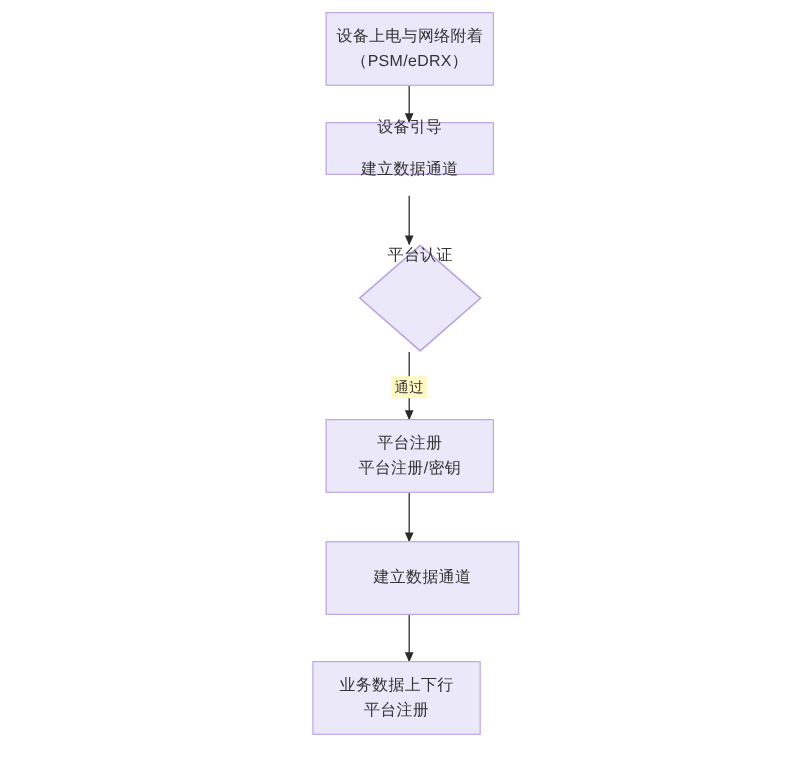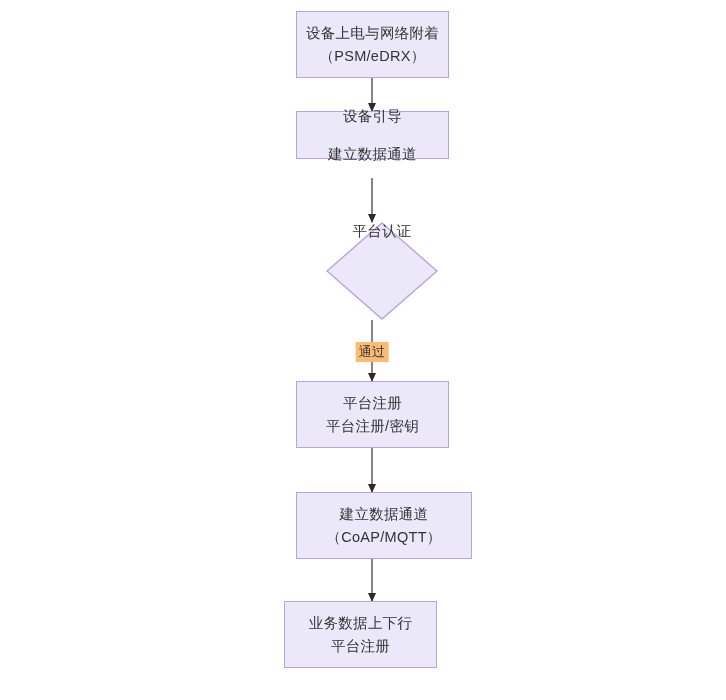--- a/index.html
+++ b/index.html
@@ -55,21 +55,21 @@
   .diamond-label {
     position: relative;
     z-index: 2;
     color: #333333;
     font-size: 14.5px;
     letter-spacing: 0.3px;
     white-space: nowrap;
   }
   .edge-label {
     position: absolute;
-    background: #fdba74;
+    background: #fef9c3;
     color: #333333;
     font-size: 13px;
     letter-spacing: 0.3px;
     padding: 1px 3px;
     white-space: nowrap;
     z-index: 3;
   }
   svg.edges {
     position: absolute;
     left: 0;
@@ -118,21 +118,20 @@
 
   <span class="edge-label" style="left: 372px; top: 352px; transform: translate(-50%, -50%);">通过</span>
 
   <div class="node-box" style="left: 296px; top: 381px; width: 153px; height: 67px;">
     <span class="node-line">平台注册</span>
     <span class="node-line">平台注册/密钥</span>
   </div>
 
   <div class="node-box" style="left: 296px; top: 492px; width: 176px; height: 67px;">
     <span class="node-line">建立数据通道</span>
-    <span class="node-line">（CoAP/MQTT）</span>
   </div>
 
   <div class="node-box" style="left: 284px; top: 601px; width: 153px; height: 67px;">
     <span class="node-line">业务数据上下行</span>
     <span class="node-line">平台注册</span>
   </div>
 
 </div>
 
 </body></html>

